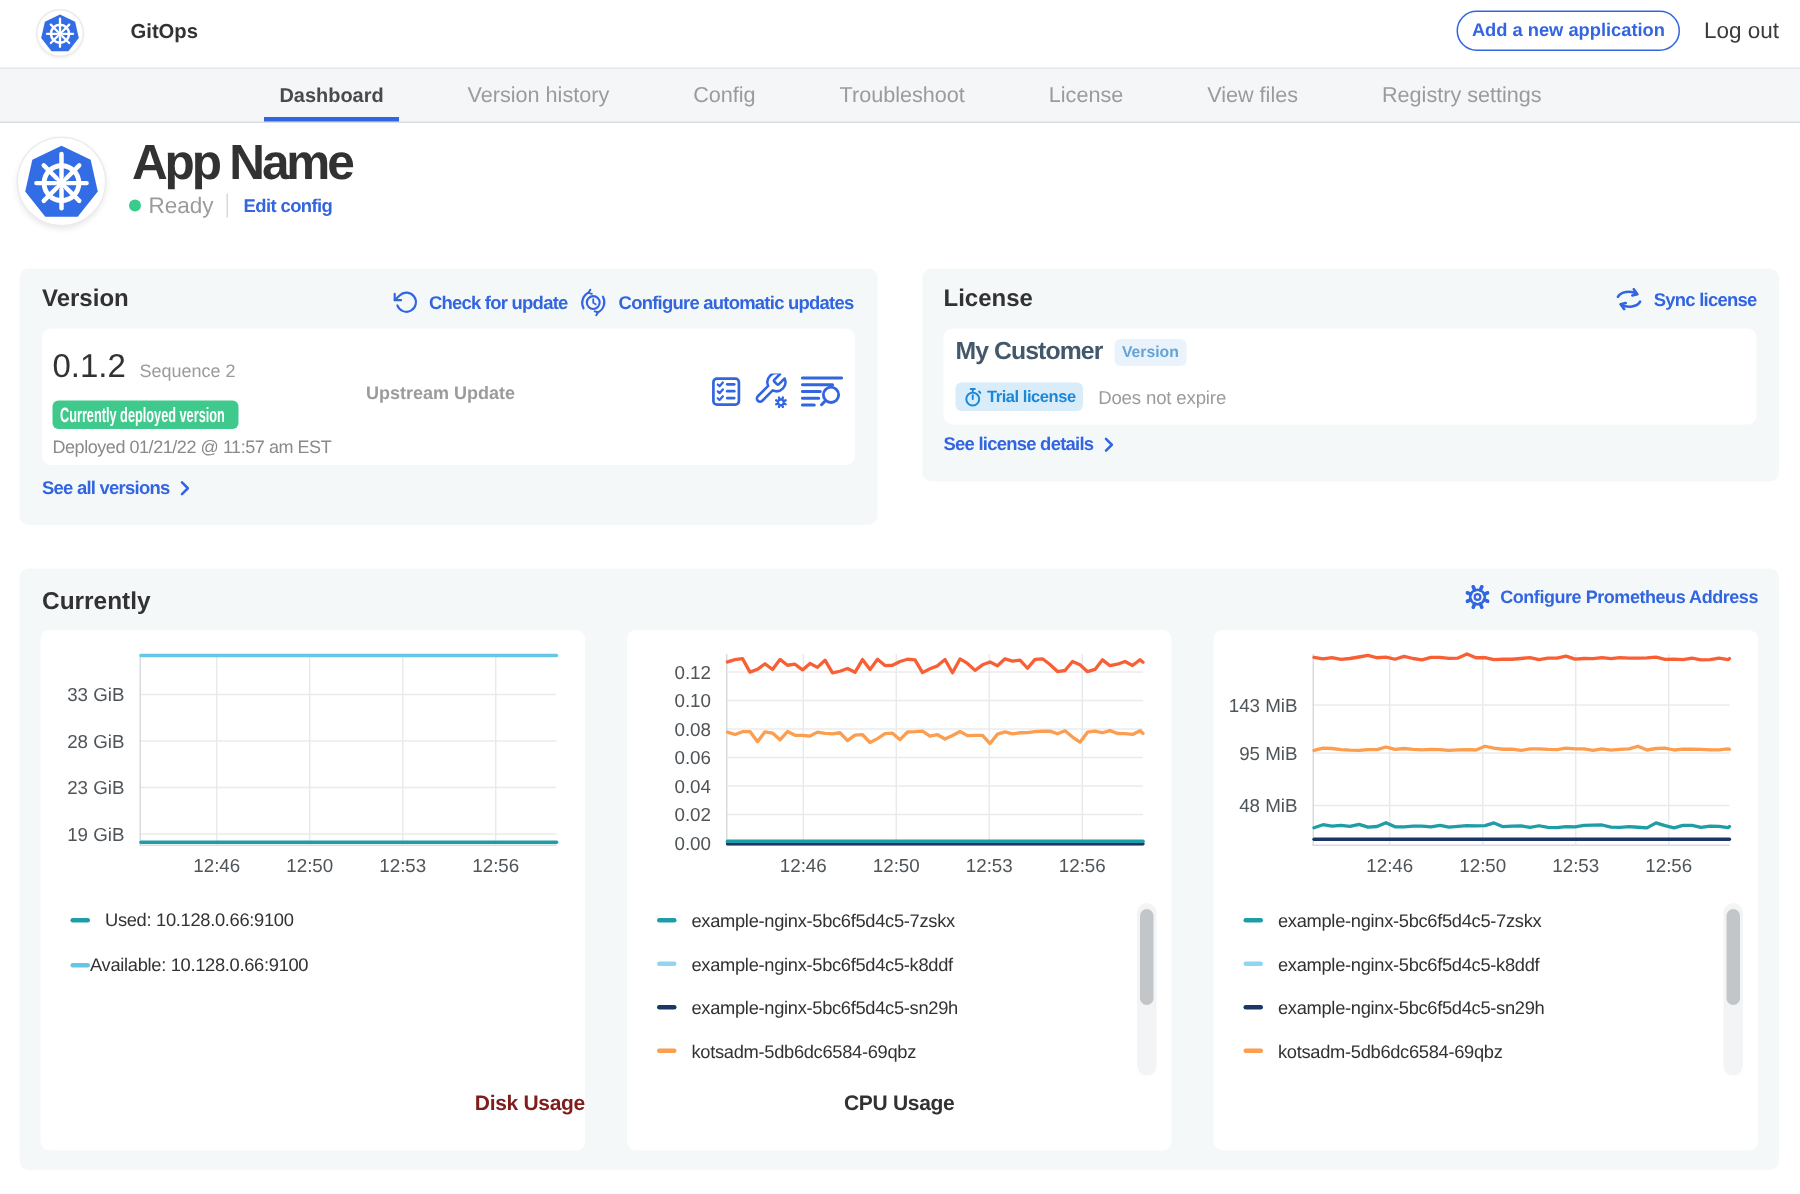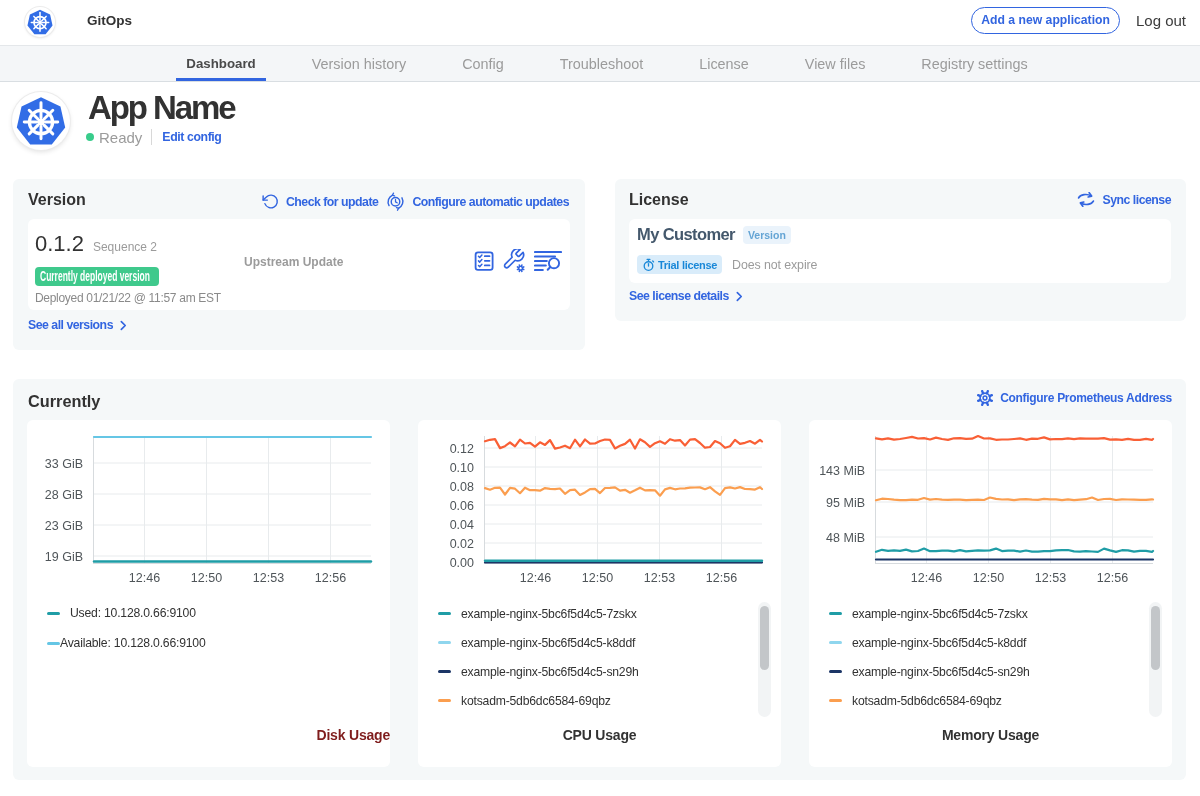--- a/index.html
+++ b/index.html
@@ -309,14 +309,13 @@
           <span style="margin-left:10px;font-size:12.2px;letter-spacing:-0.2px;color:#323232;white-space:nowrap">example-nginx-5bc6f5d4c5-sn29h</span>
         </div>
         <div style="display:flex;align-items:center;height:29px">
           <span style="width:13px;height:3px;border-radius:2px;background:#fb9e4f;flex:0 0 auto"></span>
           <span style="margin-left:10px;font-size:12.2px;letter-spacing:-0.2px;color:#323232;white-space:nowrap">kotsadm-5db6dc6584-69qbz</span>
         </div>
       </div>
       <div style="position:absolute;right:10px;top:182px;width:13px;height:115px;background:#f2f4f5;border-radius:7px">
         <div style="position:absolute;left:2px;top:4px;width:9px;height:64px;background:#c3c6c9;border-radius:5px"></div>
       </div>
-      <div style="position:absolute;left:0;right:0;top:307px;text-align:center;font-size:14px;font-weight:bold;color:#323232;letter-spacing:-0.2px">Memory Usage</div>
     </div>
 </div>
 </body></html>

